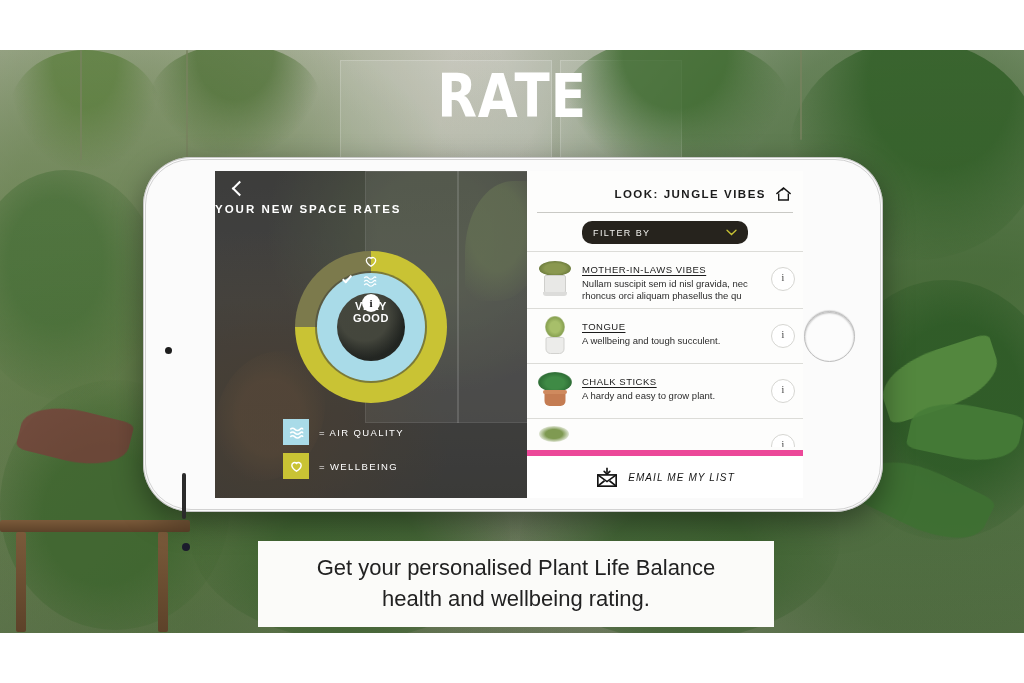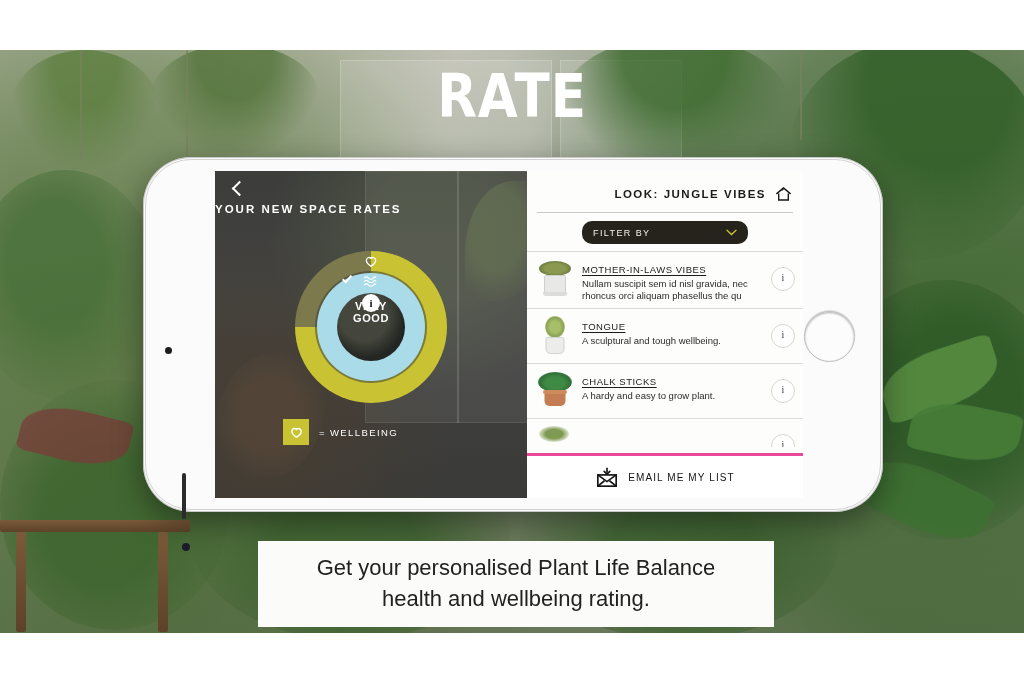--- a/index.html
+++ b/index.html
@@ -167,21 +167,21 @@
   }
   .li-desc{font-size:9.5px;color:#2b2b2b;line-height:11.5px;margin-top:1px;}
   .ibtn{
     flex:0 0 22px;width:22px;height:22px;border-radius:50%;border:1px solid #d6d6d2;
     font-size:10px;line-height:20px;text-align:center;color:#3a3a3a;
     font-family:"Liberation Serif","DejaVu Serif",serif;margin-top:8px;cursor:pointer;background:#fff;
   }
 
   .email-bar{
     position:absolute;left:0;bottom:0;width:276px;height:42px;background:#fff;
-    border-top:3px solid #ec4899;display:flex;align-items:center;justify-content:center;cursor:pointer;
+    border-top:6px solid #ec4899;display:flex;align-items:center;justify-content:center;cursor:pointer;font-style:italic;
   }
   .env{width:24px;height:20px;margin-right:9px;}
   .email-lbl{font-size:10px;letter-spacing:1.1px;color:#141414;font-weight:500;}
 
   
   .caption{
     position:absolute;left:258px;top:541px;width:516px;
     background:#fbfbf9;padding:11px 10px 13px 10px;box-sizing:border-box;
     text-align:center;z-index:30;
   }
@@ -266,20 +266,30 @@
               <div class="core-txt">
                 <span>VERY</span><br>
                 <span>GOOD</span>
               </div>
             </div>
             <div class="core-i">i</div>
           </div>
 
           <div class="legend">
             <div class="lg-row">
+              <div class="lg-sw air">
+                <svg width="15" height="13" viewBox="0 0 24 20">
+                  <path d="M2 5c2.5-2.6 5-2.6 7.5 0S15 7.6 17.5 5 22 2.4 22 5" fill="none" stroke="#fff" stroke-width="2.4"></path>
+                  <path d="M2 11c2.5-2.6 5-2.6 7.5 0S15 13.6 17.5 11 22 8.4 22 11" fill="none" stroke="#fff" stroke-width="2.4"></path>
+                  <path d="M2 17c2.5-2.6 5-2.6 7.5 0S15 19.6 17.5 17 22 14.4 22 17" fill="none" stroke="#fff" stroke-width="2.4"></path>
+                </svg>
+              </div>
+              <div class="lg-txt">= AIR QUALITY</div>
+            </div>
+            <div class="lg-row">
               <div class="lg-sw well">
                 <svg width="15" height="14" viewBox="0 0 24 24">
                   <path d="M12 21s-8-5.2-8-10.4A4.6 4.6 0 0 1 12 7.6 4.6 4.6 0 0 1 20 10.6C20 15.8 12 21 12 21z" fill="none" stroke="#ffffff" stroke-width="2.4"></path>
                 </svg>
               </div>
               <div class="lg-txt">= WELLBEING</div>
             </div>
           </div>
         </div>
       </div>
@@ -317,21 +327,21 @@
             <div class="ibtn">i</div>
           </div>
 
           <div class="li">
             <div class="thumb">
               <div class="foliage" style="left:8px;top:0px;width:20px;height:22px;background:radial-gradient(ellipse at 50% 50%, #a7bf6a 0 35%, #8aa353 62%, rgba(0,0,0,0) 82%);"></div>
               <div class="pot" style="top:21px;width:17px;height:15px;background:#ececea;border:1px solid #d2d2cf;border-radius:2px 2px 5px 5px;"></div>
             </div>
             <div class="li-body">
               <span class="li-name">TONGUE</span>
-              <div class="li-desc">A sculptural and tough wellbeing.</div>
+              <div class="li-desc">A wellbeing and tough succulent.</div>
             </div>
             <div class="ibtn">i</div>
           </div>
 
           <div class="li">
             <div class="thumb">
               <div class="foliage" style="left:1px;top:1px;width:34px;height:20px;background:radial-gradient(ellipse at 50% 55%, #3f8a45 0 38%, #2f6f36 66%, rgba(0,0,0,0) 84%);"></div>
               <div class="pot" style="top:20px;width:21px;height:15px;background:#c47c52;border-radius:2px 2px 5px 5px;"></div>
               <div class="pot" style="top:19px;width:24px;height:4px;background:#cf8a5e;border-radius:2px;"></div>
             </div>

